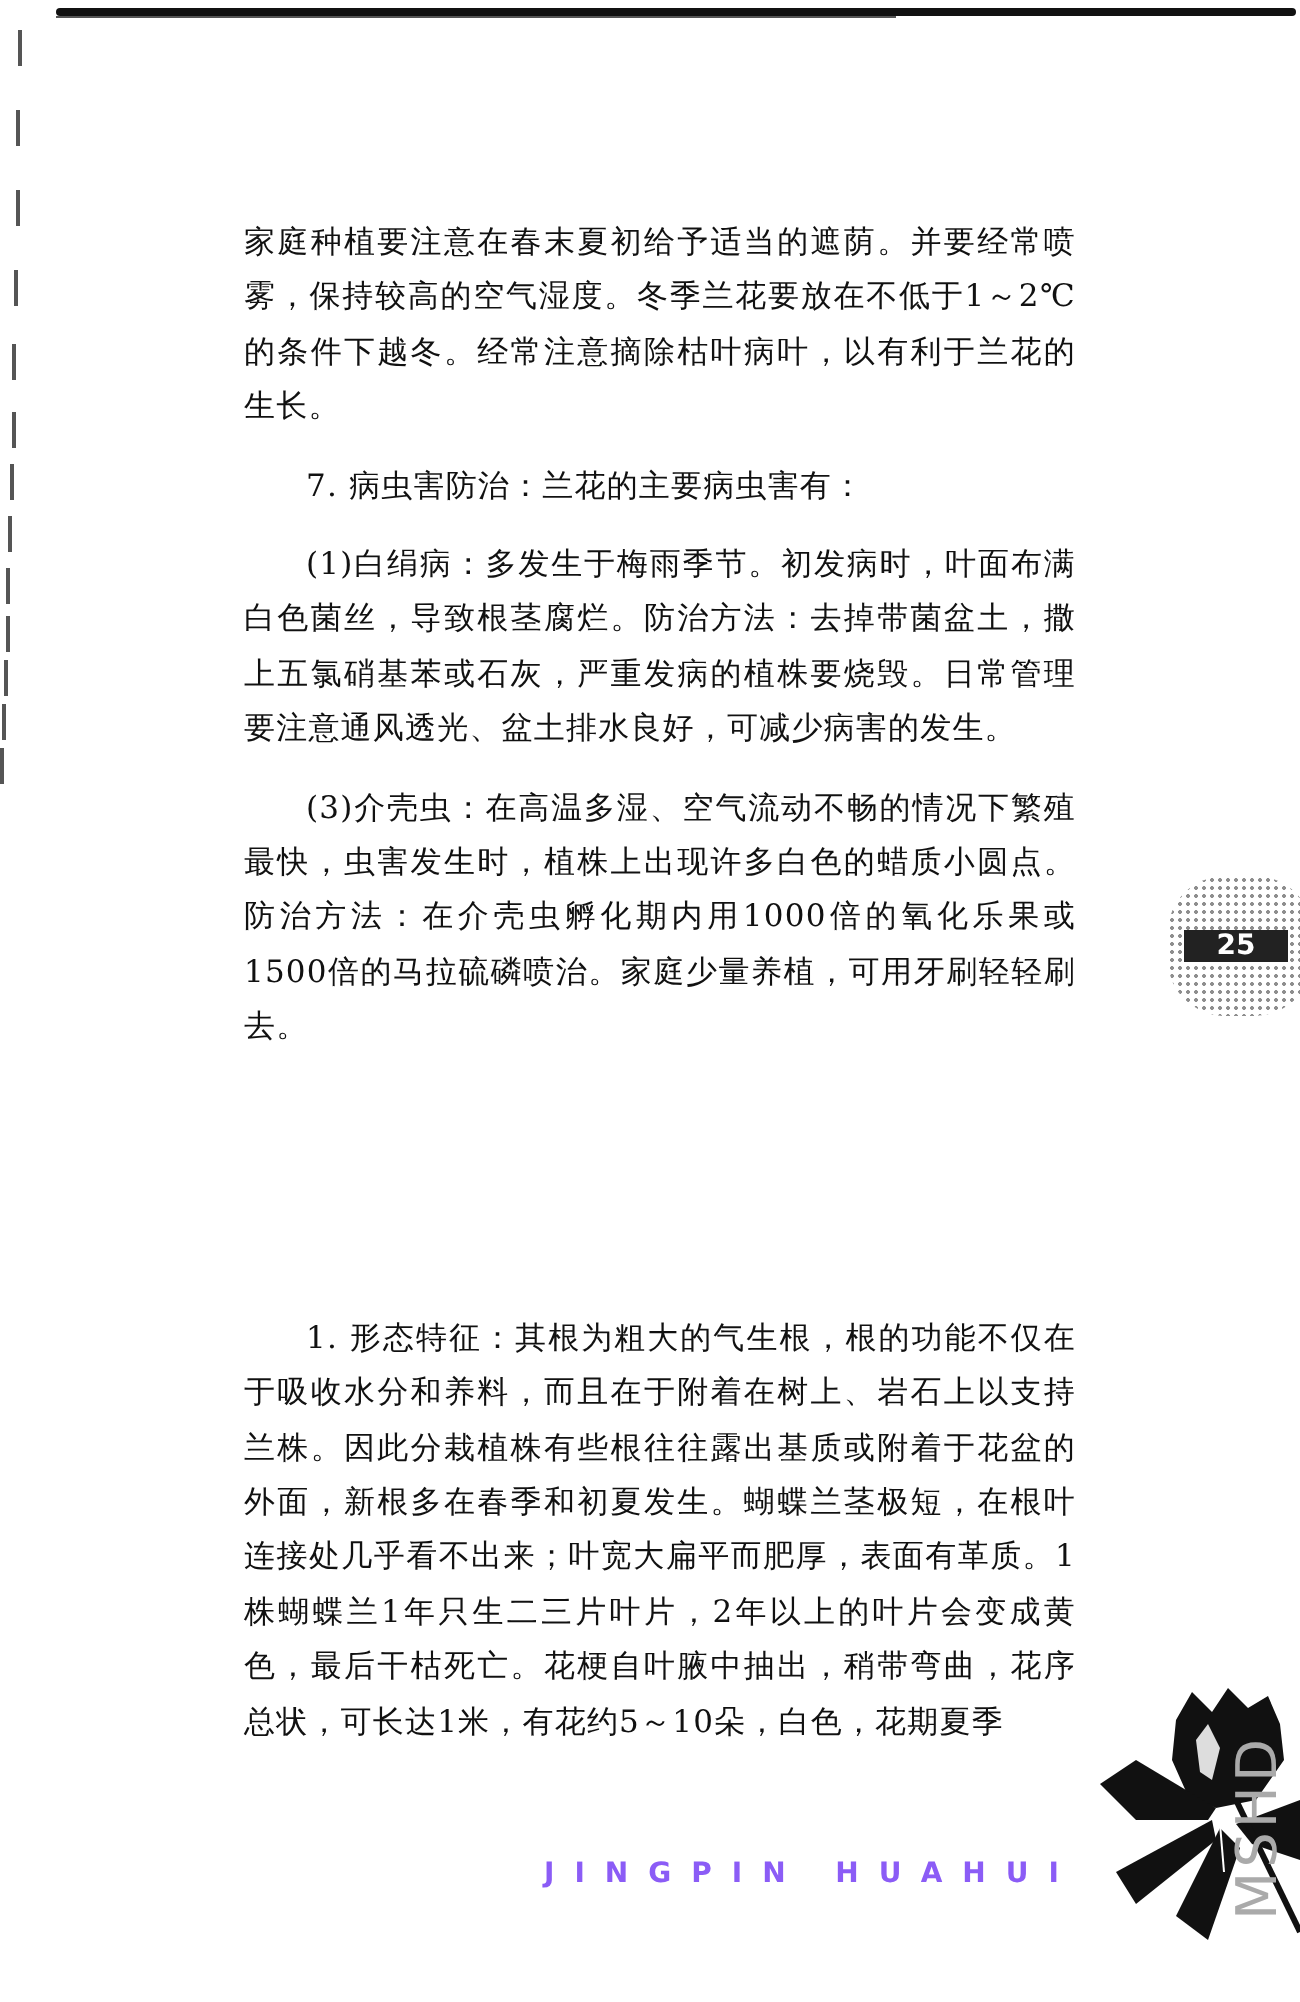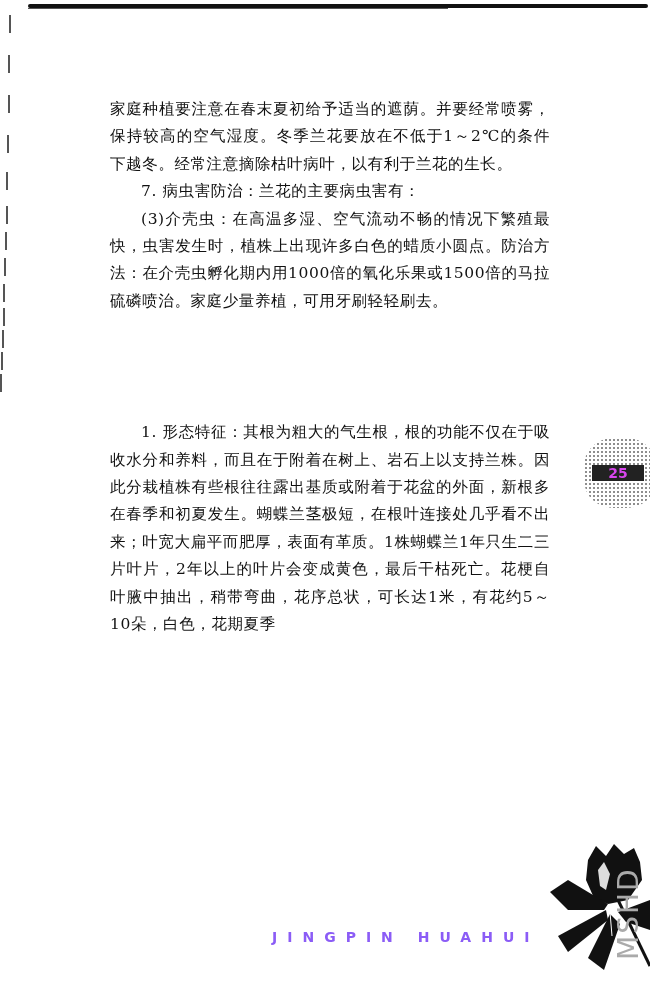--- a/index.html
+++ b/index.html
@@ -15,40 +15,40 @@
   .top-rule::after {
     content: ""; position: absolute; left: 0; top: 4px; width: 420px; height: 1px; background: #555;
   }
   .margin-ticks { position: absolute; left: 0; top: 0; width: 12px; height: 400px; }
   .tick { position: absolute; width: 1.5px; height: 18px; background: #555; }
   .page-text {
     position: absolute; left: 110px; top: 96px; width: 440px;
     font-size: 15.5px; line-height: 27.4px; letter-spacing: 0.6px;
     text-align: justify;
   }
-  .para { margin: 0; }
+  .para { margin: 12px; }
   .para.indent { text-indent: 2em; }
   .section-gap { height: 104px; }
   .section-title {
     font-family: "DejaVu Sans", "Liberation Sans", sans-serif;
     font-weight: bold; font-size: 18px; letter-spacing: 6px; margin: 0 0 2px -2px;
     line-height: 30px;
   }
   .page-number {
     position: absolute; left: 598px; top: 458px; width: 40px; height: 30px;
     display: flex; align-items: center; justify-content: center;
     font-family: "DejaVu Sans", "Liberation Sans", sans-serif; font-weight: bold;
     font-size: 14px; color: #111;
   }
   .page-number .halftone {
     position: absolute; left: -14px; top: -20px; width: 72px; height: 70px;
     background-image: radial-gradient(#333 0.8px, transparent 1.1px);
     background-size: 4px 4px; opacity: 0.55; border-radius: 40%;
   }
-  .page-number span { position: relative; background: #222; color: #d946ef; padding: 0 16px; }
+  .page-number span { position: relative; background: #222; color: #ffffff; padding: 0 16px; }
   .footer {
     position: absolute; left: 272px; top: 929px;
     font-family: "DejaVu Sans", "Liberation Sans", sans-serif; font-weight: bold;
     font-size: 14px; letter-spacing: 10px; color: #8b5cf6; text-align: center;
   }
   .flower { position: absolute; left: 548px; top: 840px; width: 102px; height: 140px; }
   .watermark {
     position: absolute; left: 612px; top: 960px;
     font-family: "DejaVu Sans", "Liberation Sans", sans-serif;
     font-size: 28px; color: #aaa; transform: rotate(-90deg); transform-origin: left top;
@@ -72,20 +72,21 @@
   <div class="tick" style="left:3px;top:284px"></div>
   <div class="tick" style="left:3px;top:308px"></div>
   <div class="tick" style="left:2px;top:330px"></div>
   <div class="tick" style="left:1px;top:352px"></div>
   <div class="tick" style="left:0px;top:374px"></div>
 </div>
 
 <div class="page-text">
   <p class="para">家庭种植要注意在春末夏初给予适当的遮荫。并要经常喷雾，保持较高的空气湿度。冬季兰花要放在不低于1～2℃的条件下越冬。经常注意摘除枯叶病叶，以有利于兰花的生长。</p>
   <p class="para indent">7. 病虫害防治：兰花的主要病虫害有：</p>
+  <p class="para indent">(1)白绢病：多发生于梅雨季节。初发病时，叶面布满白色菌丝，导致根茎腐烂。防治方法：去掉带菌盆土，撒上五氯硝基苯或石灰，严重发病的植株要烧毁。日常管理要注意通风透光、盆土排水良好，可减少病害的发生。</p>
   <p class="para indent">(3)介壳虫：在高温多湿、空气流动不畅的情况下繁殖最快，虫害发生时，植株上出现许多白色的蜡质小圆点。防治方法：在介壳虫孵化期内用1000倍的氧化乐果或1500倍的马拉硫磷喷治。家庭少量养植，可用牙刷轻轻刷去。</p>
 
   <div class="section-gap"></div>
 
   <p class="para indent">1. 形态特征：其根为粗大的气生根，根的功能不仅在于吸收水分和养料，而且在于附着在树上、岩石上以支持兰株。因此分栽植株有些根往往露出基质或附着于花盆的外面，新根多在春季和初夏发生。蝴蝶兰茎极短，在根叶连接处几乎看不出来；叶宽大扁平而肥厚，表面有革质。1株蝴蝶兰1年只生二三片叶片，2年以上的叶片会变成黄色，最后干枯死亡。花梗自叶腋中抽出，稍带弯曲，花序总状，可长达1米，有花约5～10朵，白色，花期夏季</p>
 </div>
 
 <div class="page-number">
   <div class="halftone"></div>
   <span>25</span>

